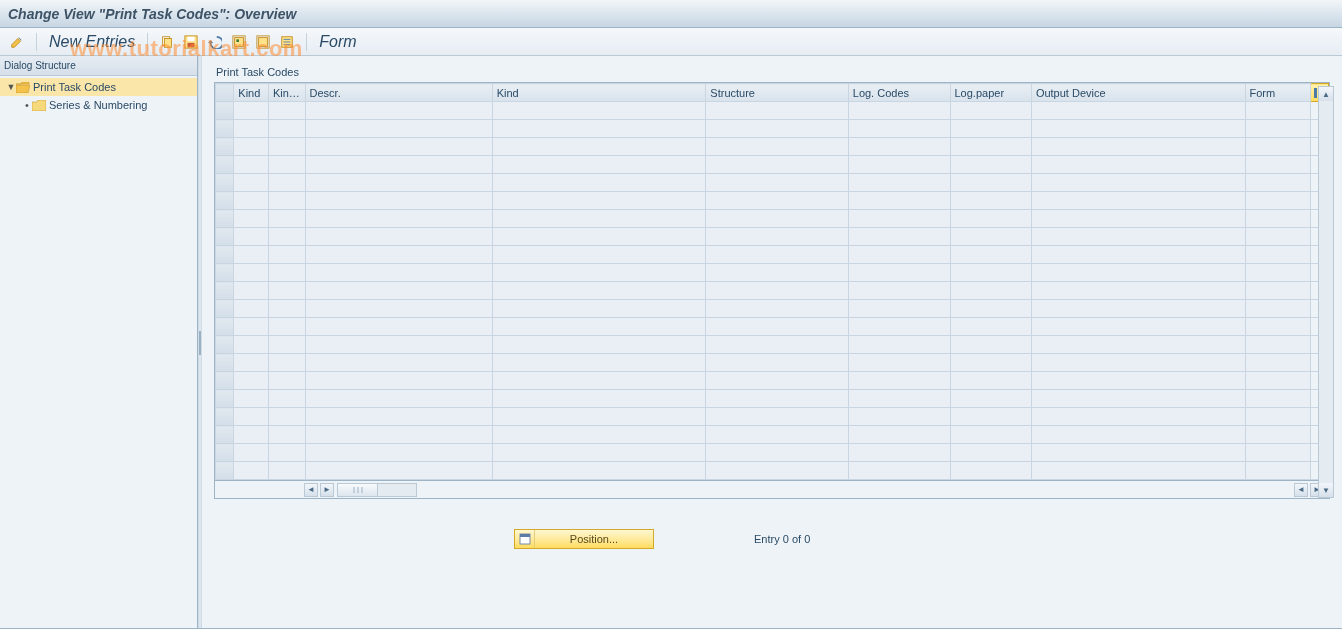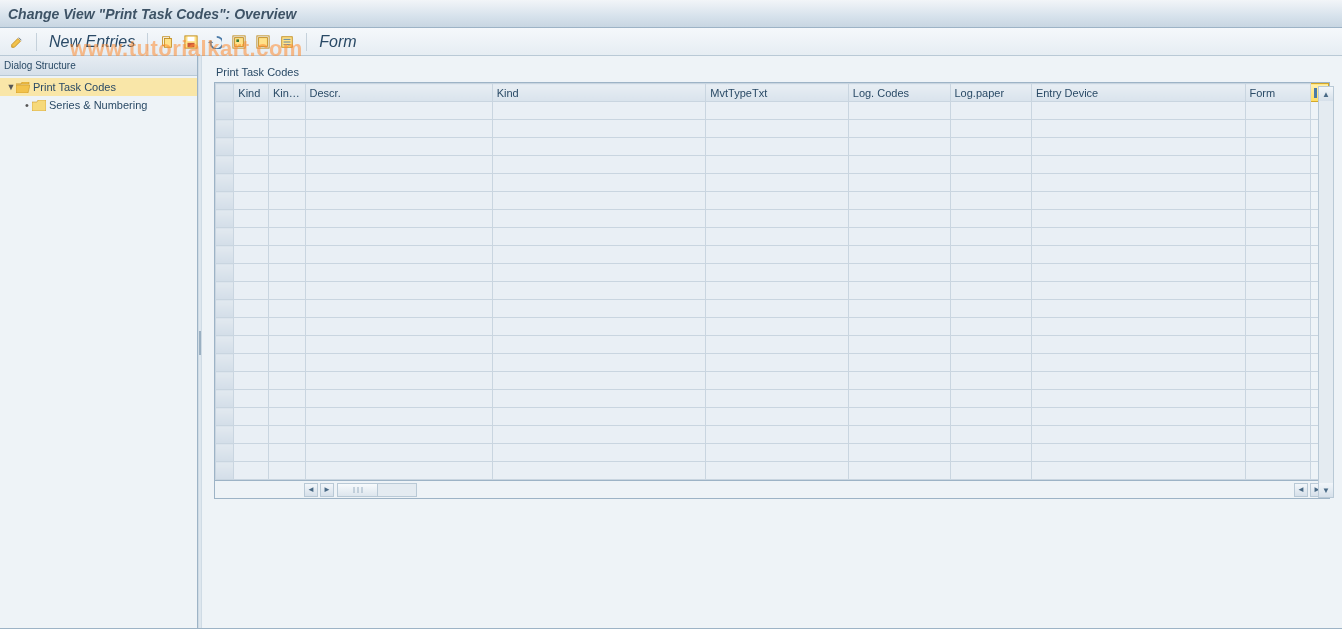--- a/index.html
+++ b/index.html
@@ -329,24 +329,24 @@
             <col style="width: 64px;">
             <col style="width: 18px;">
           </colgroup>
           <thead>
             <tr>
               <th class="rowhdr"></th>
               <th>Kind</th>
               <th>Kind...</th>
               <th>Descr.</th>
               <th>Kind</th>
-              <th>MvtTypeTxt</th>
+              <th>Structure</th>
               <th>Log. Codes</th>
               <th>Log.paper</th>
-              <th>Entry Device</th>
+              <th>Output Device</th>
               <th>Form</th>
               <th class="col-cfg"><svg width="12" height="12" viewBox="0 0 12 12">
                   <rect x="1" y="1" width="3" height="10" fill="#4a7aa8"></rect>
                   <rect x="5" y="1" width="3" height="10" fill="#f2a03a"></rect>
                   <rect x="9" y="1" width="2" height="10" fill="#4a7aa8"></rect>
                 </svg></th>
             </tr>
           </thead>
           <tbody>
             <tr>
@@ -645,17 +645,29 @@
       </div>
     </div>
 
     <div class="vscroll">
       <div class="arrow">▲</div>
       <div class="arrow">▼</div>
     </div>
 
     <div class="gap"></div>
 
+    <div class="footer">
+      <div class="position-btn">
+        <div class="icn">
+          <svg width="12" height="12" viewBox="0 0 12 12">
+              <rect x="1" y="1" width="10" height="10" fill="#fff" stroke="#7a8aa0"></rect>
+              <rect x="1" y="1" width="10" height="3" fill="#5a7aa8"></rect>
+            </svg>
+        </div>
+        <div class="lbl">Position...</div>
+      </div>
+      <div class="entry-txt">Entry 0 of 0</div>
+    </div>
 
   </div>
 </div>
 
 <div class="app-border"></div>
 
 </body></html>

